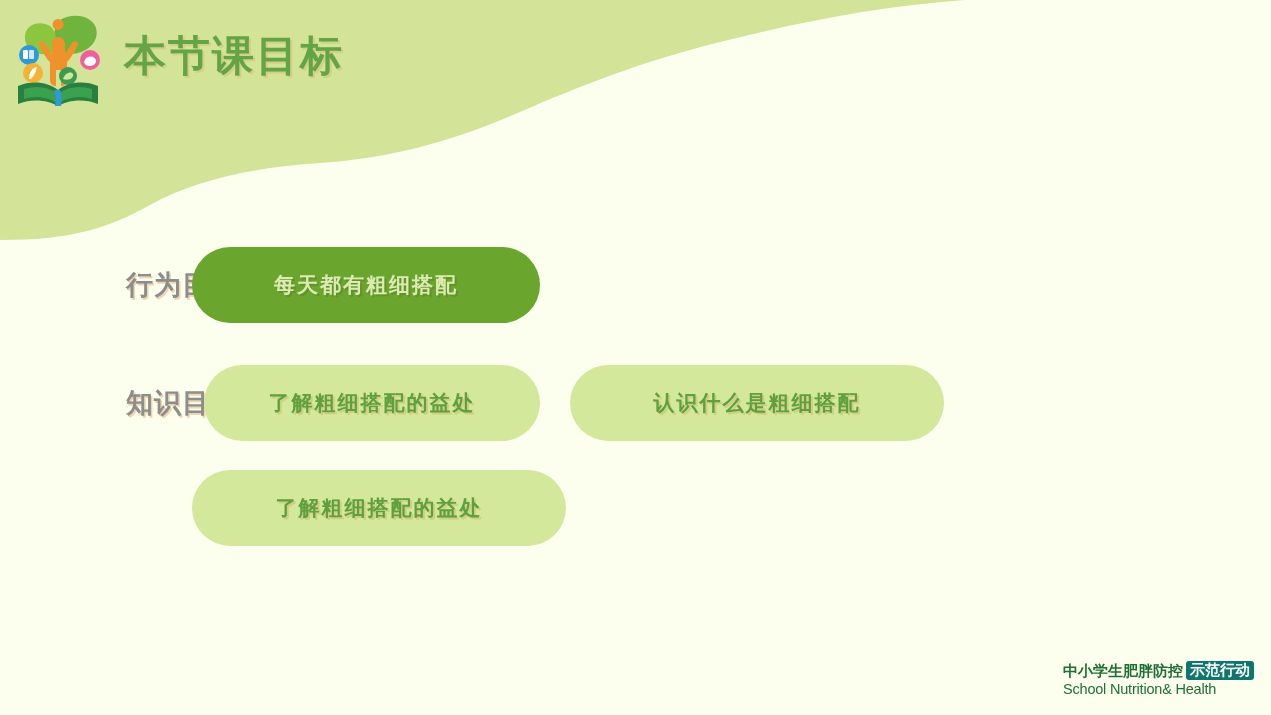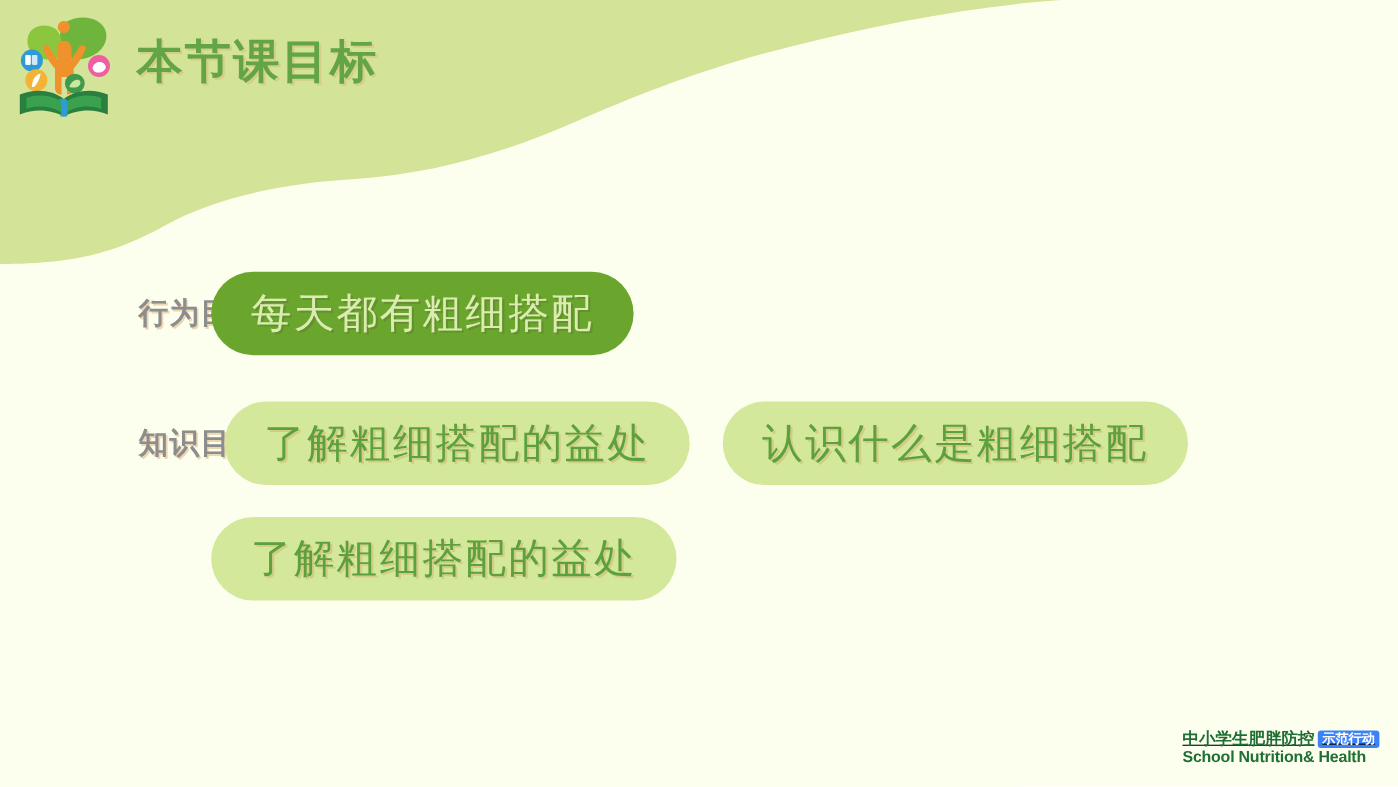--- a/index.html
+++ b/index.html
@@ -80,22 +80,22 @@
     text-shadow: 1.5px 1.5px 0 rgba(219,163,101,0.45);
     white-space: nowrap;
   }
   .pill {
     display: inline-flex;
     align-items: center;
     justify-content: center;
     box-sizing: border-box;
     height: 76px;
     border-radius: 38px;
-    font-size: 37px;
-    font-weight: normal;
+    font-size: 21px;
+    font-weight: bold;
     letter-spacing: 2px;
     white-space: nowrap;
     padding: 0 36px;
   }
   .pill-primary {
     background: #6aa62e;
     color: #dcecb0;
     text-shadow: 2px 2px 0 rgba(90,130,45,0.55);
     min-width: 348px;
   }
@@ -119,43 +119,42 @@
     right: 17px;
     bottom: 18px;
     z-index: 4;
     text-align: left;
     line-height: 1.05;
   }
   #brand-cn-line {
     display: flex;
     align-items: center;
     gap: 3px;
-    text-decoration: underline;
   }
   #brand-cn {
     font-size: 15px;
     font-weight: bold;
     letter-spacing: 0px;
     color: #1f6f34;
     white-space: nowrap;
   }
   #brand-badge {
-    font-size: 12px;
+    font-size: 15px;
     font-weight: bold;
     color: #ffffff;
-    background: #3b82f6;
+    background: #0f766e;
     border-radius: 3px;
     padding: 1px 4px 2px 4px;
     letter-spacing: 0px;
     white-space: nowrap;
   }
   #brand-en {
     margin-top: 2px;
     font-size: 14.5px;
-    font-weight: bold;
+    font-weight: normal;
     color: #1f6f34;
     letter-spacing: -0.2px;
     white-space: nowrap;
   }
 </style>
 </head>
 <body>
 
 <div id="slide">
 

